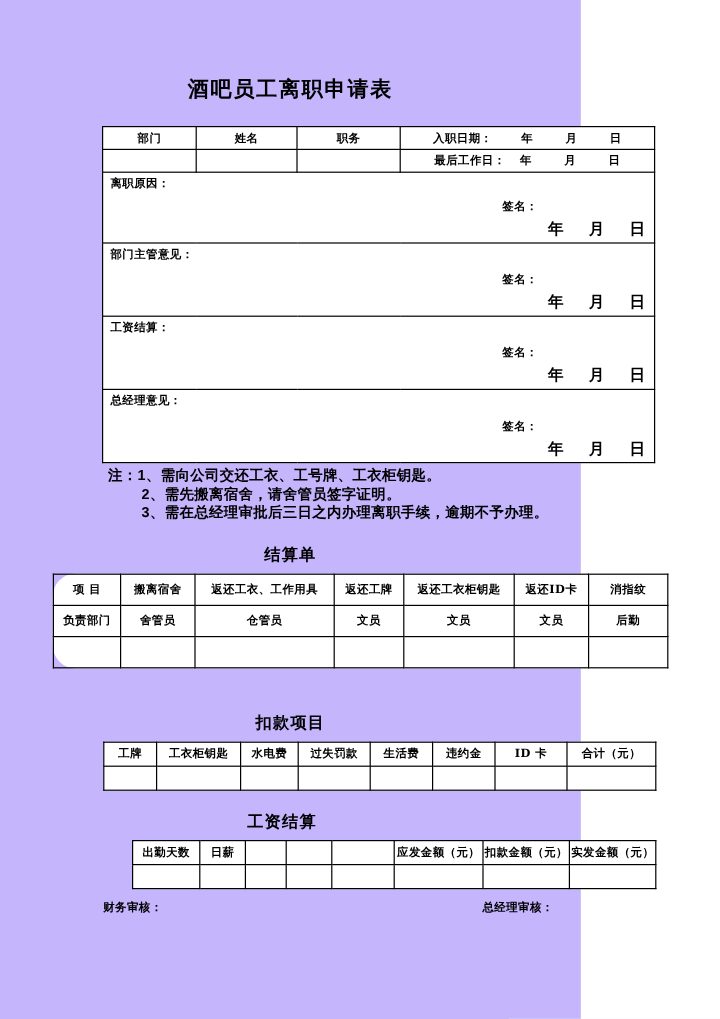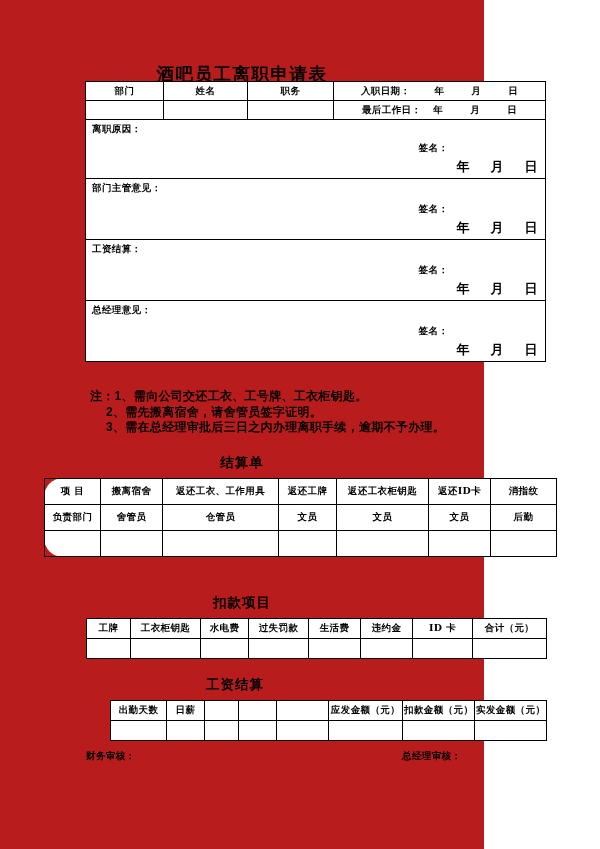--- a/index.html
+++ b/index.html
@@ -12,21 +12,21 @@
     height: 849px;
     font-family: "DejaVu Sans", "Liberation Sans", sans-serif;
     color: #000000;
     position: relative;
     overflow: hidden;
   }
   .page {
     position: relative;
     width: 484px;
     height: 849px;
-    background: #b91c1c;
+    background: #c4b5fd;
     box-sizing: border-box;
   }
 
   
   .doc-title {
     position: absolute;
     left: 0;
     right: 0;
     top: 62px;
     text-align: center;
@@ -60,21 +60,21 @@
     letter-spacing: 0.4px;
     overflow: hidden;
     white-space: nowrap;
   }
   table.grid td.blank { font-weight: normal; }
 
   
   .main-table-wrap {
     position: absolute;
     left: 85px;
-    top: 81px;
+    top: 105px;
     width: 460px;
   }
   table.main { width: 460px; }
   table.main td { height: 18px; }
   td.date-cell {
     text-align: left;
     padding-left: 10px;
     font-size: 9.5px;
   }
   .dlabel { display: inline-block; }
@@ -132,21 +132,21 @@
     position: absolute;
     left: 90px;
     top: 389px;
     font-size: 12px;
     font-weight: bold;
     line-height: 15.5px;
     font-family: Liberation Sans, sans-serif;
     letter-spacing: 0.3px;
   }
   .notes .n-first { margin-left: 0; }
-  .notes .n-rest { margin-left: 16px; }
+  .notes .n-rest { margin-left: 28px; }
 
   
   .settle-title { position: absolute; left: 0; right: 0; top: 454px; }
   .settle-wrap { position: absolute; left: 44px; top: 478px; width: 512px; }
   table.settle { width: 512px; border-radius: 19px; }
   table.settle td { height: 25px; }
 
   
   .deduct-title { position: absolute; left: 0; right: 0; top: 594px; }
   .deduct-wrap { position: absolute; left: 86px; top: 618px; width: 460px; }

